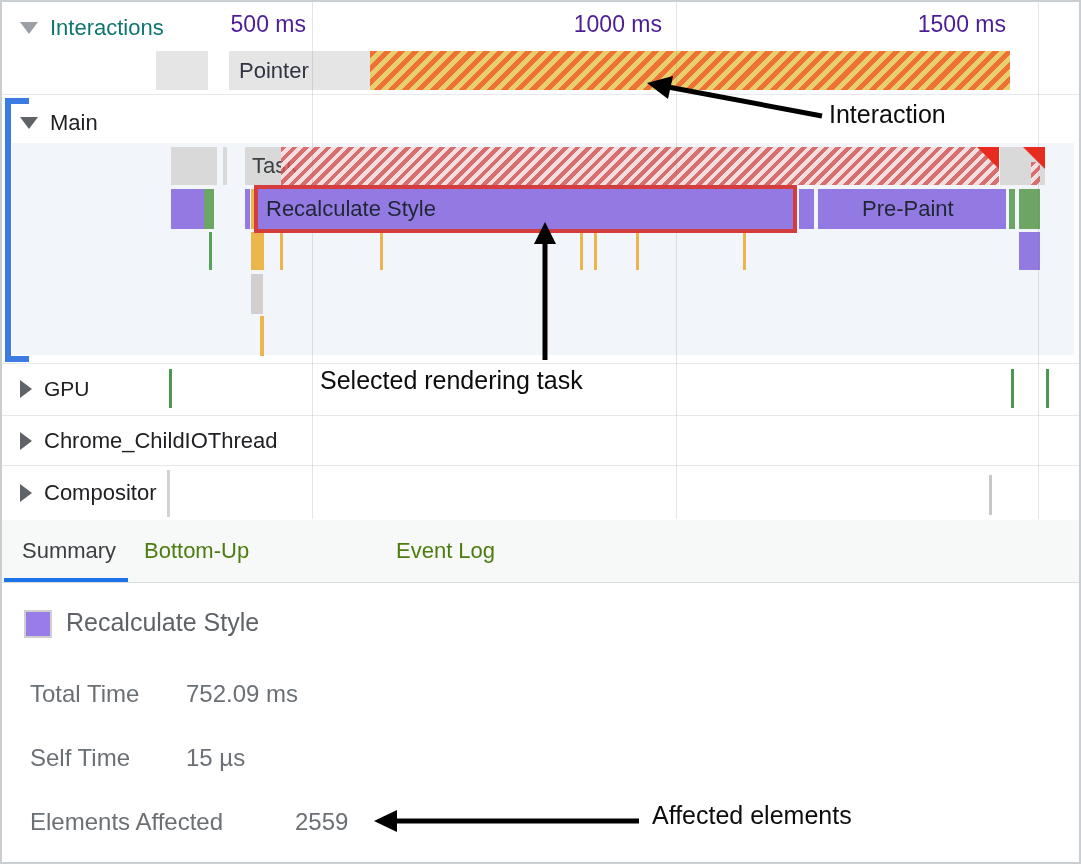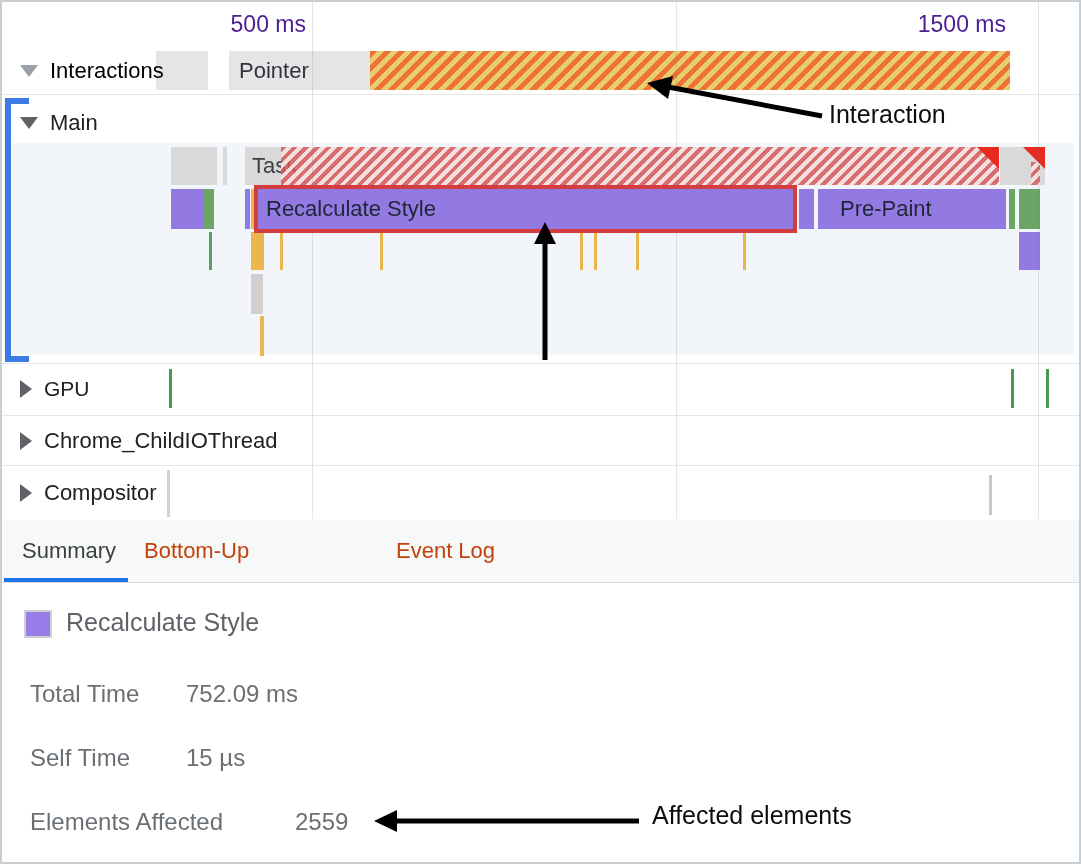--- a/index.html
+++ b/index.html
@@ -13,21 +13,21 @@
     background:rgba(100,110,120,0.18); z-index:3; pointer-events:none;}
   .ruler-label{ position:absolute; top:9px; font-size:23px; color:#4c1d95;
     text-align:right; z-index:2;}
   
   .track-label{ position:absolute; display:flex; align-items:center; gap:12px;
     font-size:22px; color:#202124; z-index:4;}
   .tri-down{ width:0; height:0; border-left:9px solid transparent;
     border-right:9px solid transparent; border-top:12px solid #5f6368;}
   .tri-right{ width:0; height:0; border-top:9px solid transparent;
     border-bottom:9px solid transparent; border-left:12px solid #5f6368;}
-  .muted{ color:#000000;margin-top:43px; }
+  .muted{ color:#0f766e; }
   .muted .tri-down{ border-top-color:#9aa0a6; }
   .sep{ position:absolute; left:0; width:1081px; height:1px; background:#e6e8ea; z-index:1;}
   
   .bar{ position:absolute; z-index:2; }
   .yellow{ background:#e5e5e5; }
   .purple{ background:#9379e2; }
   .green{ background:#6ca564; }
   .gray{ background:#d9d9d9; }
   .orangeblk{ background:#ecb64d; }
   .bar-text{ font-size:22px; color:#2f3440; line-height:38px; padding-left:10px;
@@ -37,21 +37,21 @@
   .corner-red{ position:absolute; top:0; width:0; height:0; z-index:3;
     border-left:22px solid transparent; border-top:22px solid #e82b1e; }
   .mainflame-bg{ position:absolute; left:10px; top:141px; width:1062px; height:212px;
     background:#f2f6fb; z-index:0;}
   .bracket{ position:absolute; background:#3c7ae4; z-index:5;}
   .selected-event{ position:absolute; border:4px solid #d43d3d; background:#9379e2; z-index:4;}
   
   .tabbar{ position:absolute; left:0; top:518px; width:1081px; height:63px;
     background:#f7f8f8; border-bottom:1px solid #dadce0; z-index:2;}
   .tab{ position:absolute; top:0; height:62px; display:flex; align-items:center;
-    font-size:22px; color:#c2410c; cursor:default;}
+    font-size:22px; color:#4d7c0f; cursor:default;}
   .tab.active{ color:#3c4043; }
   .tab-underline{ position:absolute; left:2px; top:58px; width:124px; height:4px;
     background:#1a73e8; z-index:3;}
   .summary{ position:absolute; left:0; top:582px; width:1081px; height:280px; background:#ffffff;}
   .swatch{ position:absolute; left:22px; top:26px; width:28px; height:28px;
     background:#9a7ce9; border:2px solid #cfcfcf;}
   .sum-title{ position:absolute; left:64px; top:24px; font-size:25px; color:#5f6368;}
   .sum-label{ position:absolute; font-size:24px; color:#6b7075; white-space:nowrap;}
   
   .annotation{ position:absolute; font-size:25px; color:#0d0d0d; z-index:10; white-space:nowrap;}
@@ -60,20 +60,21 @@
 </head>
 <body>
 
 <div class="screenshot">
 
   <div class="gridline" style="left:310px"></div>
   <div class="gridline" style="left:674px"></div>
   <div class="gridline" style="left:1036px"></div>
 
   <div class="ruler-label" style="left:104px;width:200px">500 ms</div>
+  <div class="ruler-label" style="left:460px;width:200px">1000 ms</div>
   <div class="ruler-label" style="left:804px;width:200px">1500 ms</div>
 
   <div class="track-label muted" style="left:18px;top:13px">
     <span class="tri-down"></span>
     <span>Interactions</span>
   </div>
   <div class="bar yellow" style="left:154px;top:49px;width:52px;height:39px"></div>
   <div class="bar yellow" style="left:227px;top:49px;width:781px;height:39px">
     <div class="bar-text" style="line-height:39px">Pointer</div>
     <div class="hatch-orange" style="position:absolute;left:141px;top:0;width:640px;height:39px"></div>
@@ -104,21 +105,21 @@
 
   <div class="bar purple" style="left:169px;top:187px;width:33px;height:40px"></div>
   <div class="bar green" style="left:202px;top:187px;width:10px;height:40px"></div>
   <div class="bar purple" style="left:243px;top:187px;width:5px;height:40px"></div>
   <div class="bar orangeblk" style="left:249px;top:187px;width:5px;height:40px"></div>
   <div class="selected-event" style="left:252px;top:183px;width:543px;height:48px">
     <div class="bar-text" style="padding-left:8px;line-height:40px;color:#1f2634">Recalculate Style</div>
   </div>
   <div class="bar purple" style="left:797px;top:187px;width:15px;height:40px"></div>
   <div class="bar purple" style="left:816px;top:187px;width:188px;height:40px">
-    <div class="bar-text" style="padding-left:22px;line-height:40px;color:#1f2634">Pre-Paint</div>
+    <div class="bar-text" style="padding-left:44px;line-height:40px;color:#1f2634">Pre-Paint</div>
   </div>
   <div class="bar green" style="left:1007px;top:187px;width:6px;height:40px"></div>
   <div class="bar green" style="left:1017px;top:187px;width:21px;height:40px"></div>
 
   <div class="bar" style="left:207px;top:230px;width:3px;height:38px;background:#57a35a"></div>
   <div class="bar orangeblk" style="left:249px;top:230px;width:13px;height:38px"></div>
   <div class="bar orangeblk" style="left:278px;top:230px;width:3px;height:38px"></div>
   <div class="bar orangeblk" style="left:378px;top:230px;width:3px;height:38px"></div>
   <div class="bar orangeblk" style="left:578px;top:230px;width:3px;height:38px"></div>
   <div class="bar orangeblk" style="left:592px;top:230px;width:3px;height:38px"></div>
@@ -165,20 +166,21 @@
     <div class="sum-title">Recalculate Style</div>
     <div class="sum-label" style="left:28px;top:96px">Total Time</div>
     <div class="sum-label" style="left:184px;top:96px">752.09 ms</div>
     <div class="sum-label" style="left:28px;top:160px">Self Time</div>
     <div class="sum-label" style="left:184px;top:160px">15 µs</div>
     <div class="sum-label" style="left:28px;top:224px">Elements Affected</div>
     <div class="sum-label" style="left:293px;top:224px">2559</div>
   </div>
 
   <div class="annotation" style="left:827px;top:98px">Interaction</div>
+  <div class="annotation" style="left:318px;top:364px">Selected rendering task</div>
   <div class="annotation" style="left:650px;top:799px">Affected elements</div>
 
   <svg class="arrows" width="1081" height="864" viewBox="0 0 1081 864">
 
     <line x1="820" y1="114" x2="666" y2="85" stroke="#000" stroke-width="5"></line>
     <polygon points="645,81 671,74 666,97" fill="#000"></polygon>
 
     <line x1="543" y1="358" x2="543" y2="238" stroke="#000" stroke-width="5"></line>
     <polygon points="543,220 532,242 554,242" fill="#000"></polygon>
 

